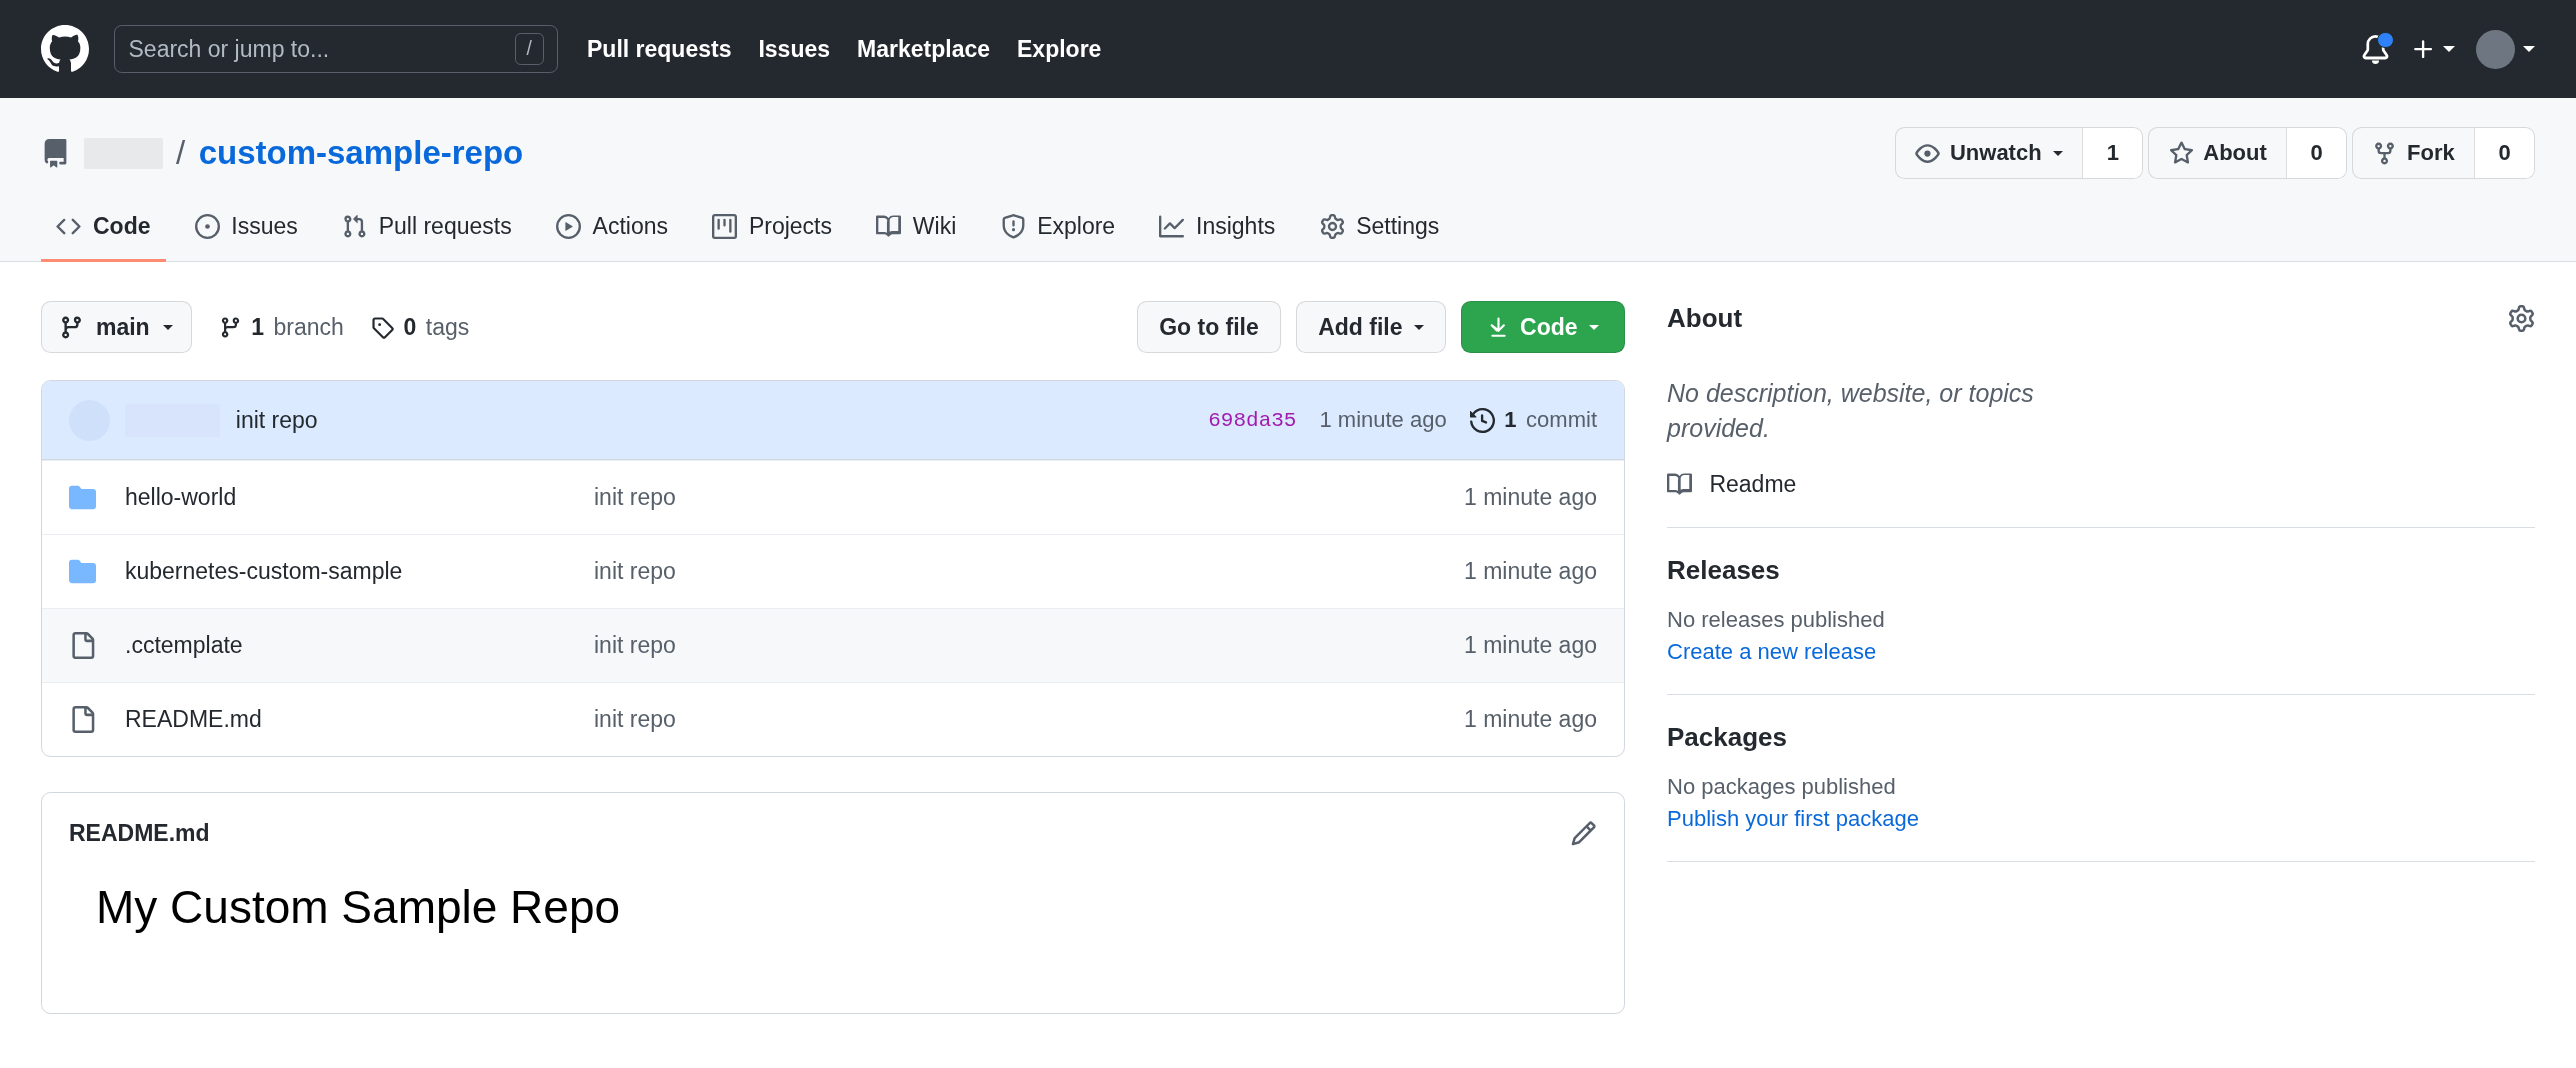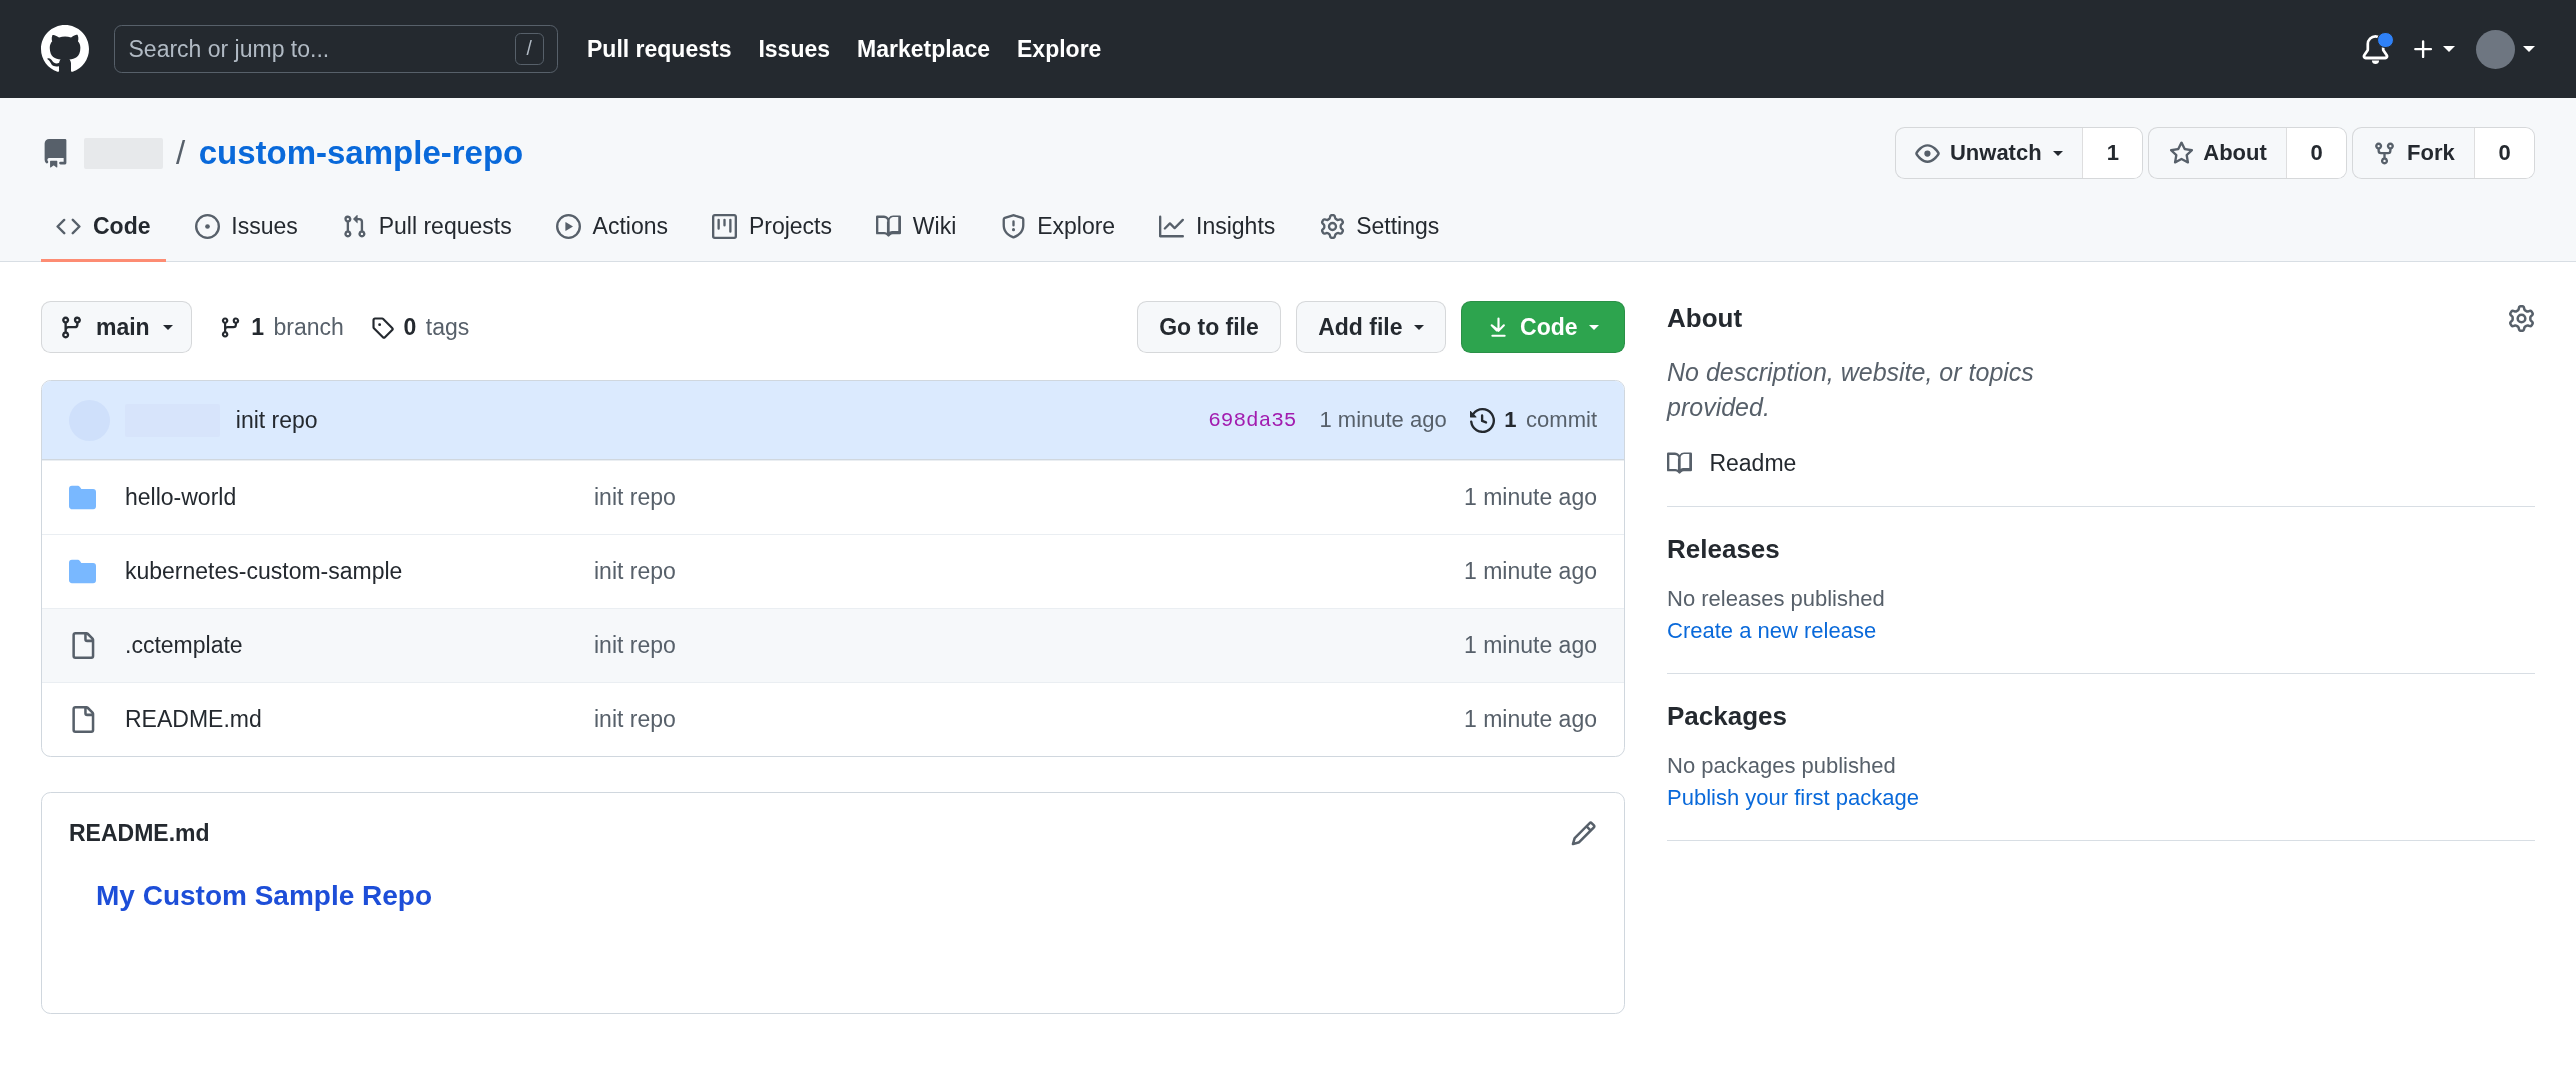--- a/index.html
+++ b/index.html
@@ -293,29 +293,29 @@
     min-height: 222px;
   }
   .readme-head {
     display: flex;
     align-items: center;
     padding: 27px 27px 0 27px;
   }
   .readme-title { font-size: 23px; font-weight: bold; color: #24292f; }
   .readme-edit { margin-left: auto; color: #57606a; display: flex; }
   .readme-body { padding: 33px 54px 0 54px; }
-  .readme-h1 { font-size: 28px; font-weight: bold; color: #1d4ed8; }
+  .readme-h1 { font-size: 46px; font-weight: normal; color: #000000; }
 
   
   .side-section { padding-bottom: 29px; }
   .side-head { display: flex; align-items: center; }
   .side-title { font-size: 26px; font-weight: bold; color: #24292f; }
   .side-gear { margin-left: auto; color: #57606a; display: flex; }
   .side-desc {
-    margin-top: 21px;
+    margin-top: 42px;
     font-size: 25px;
     font-style: italic;
     color: #57606a;
     line-height: 1.4;
     max-width: 453px;
   }
   .side-link-row {
     margin-top: 25px;
     display: flex;
     align-items: center;

